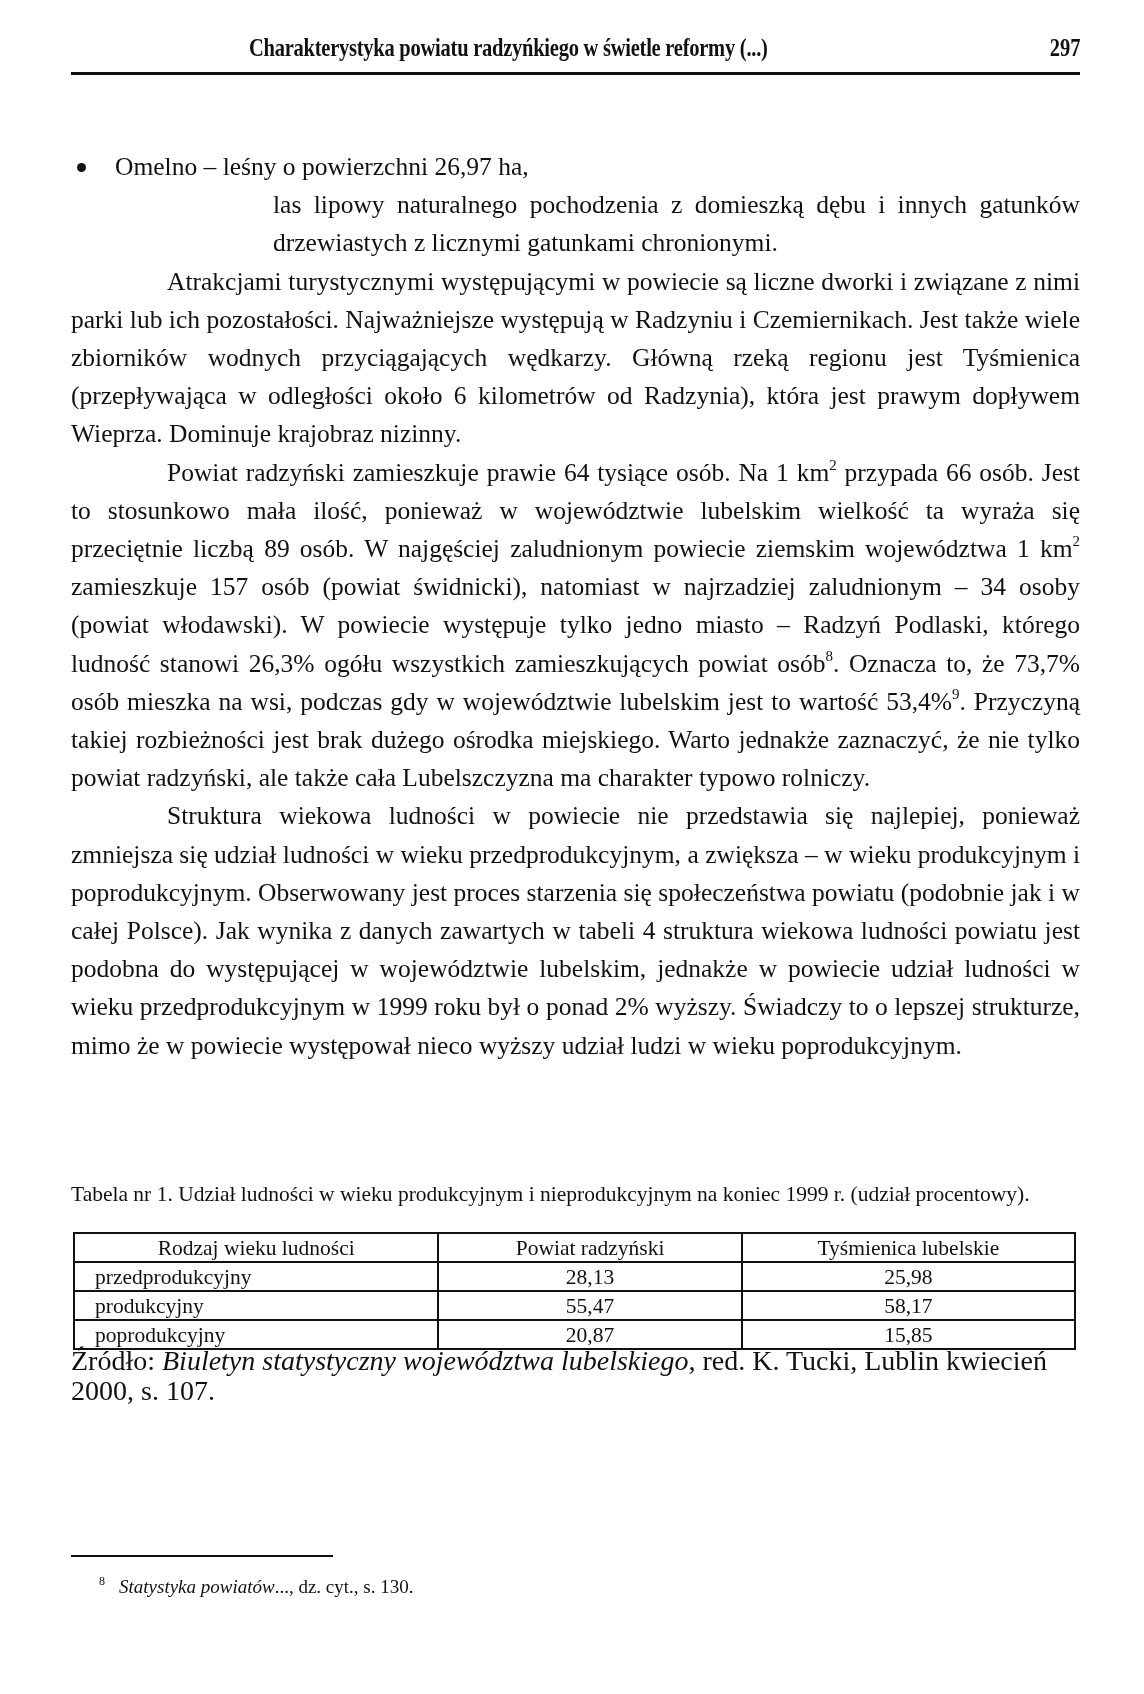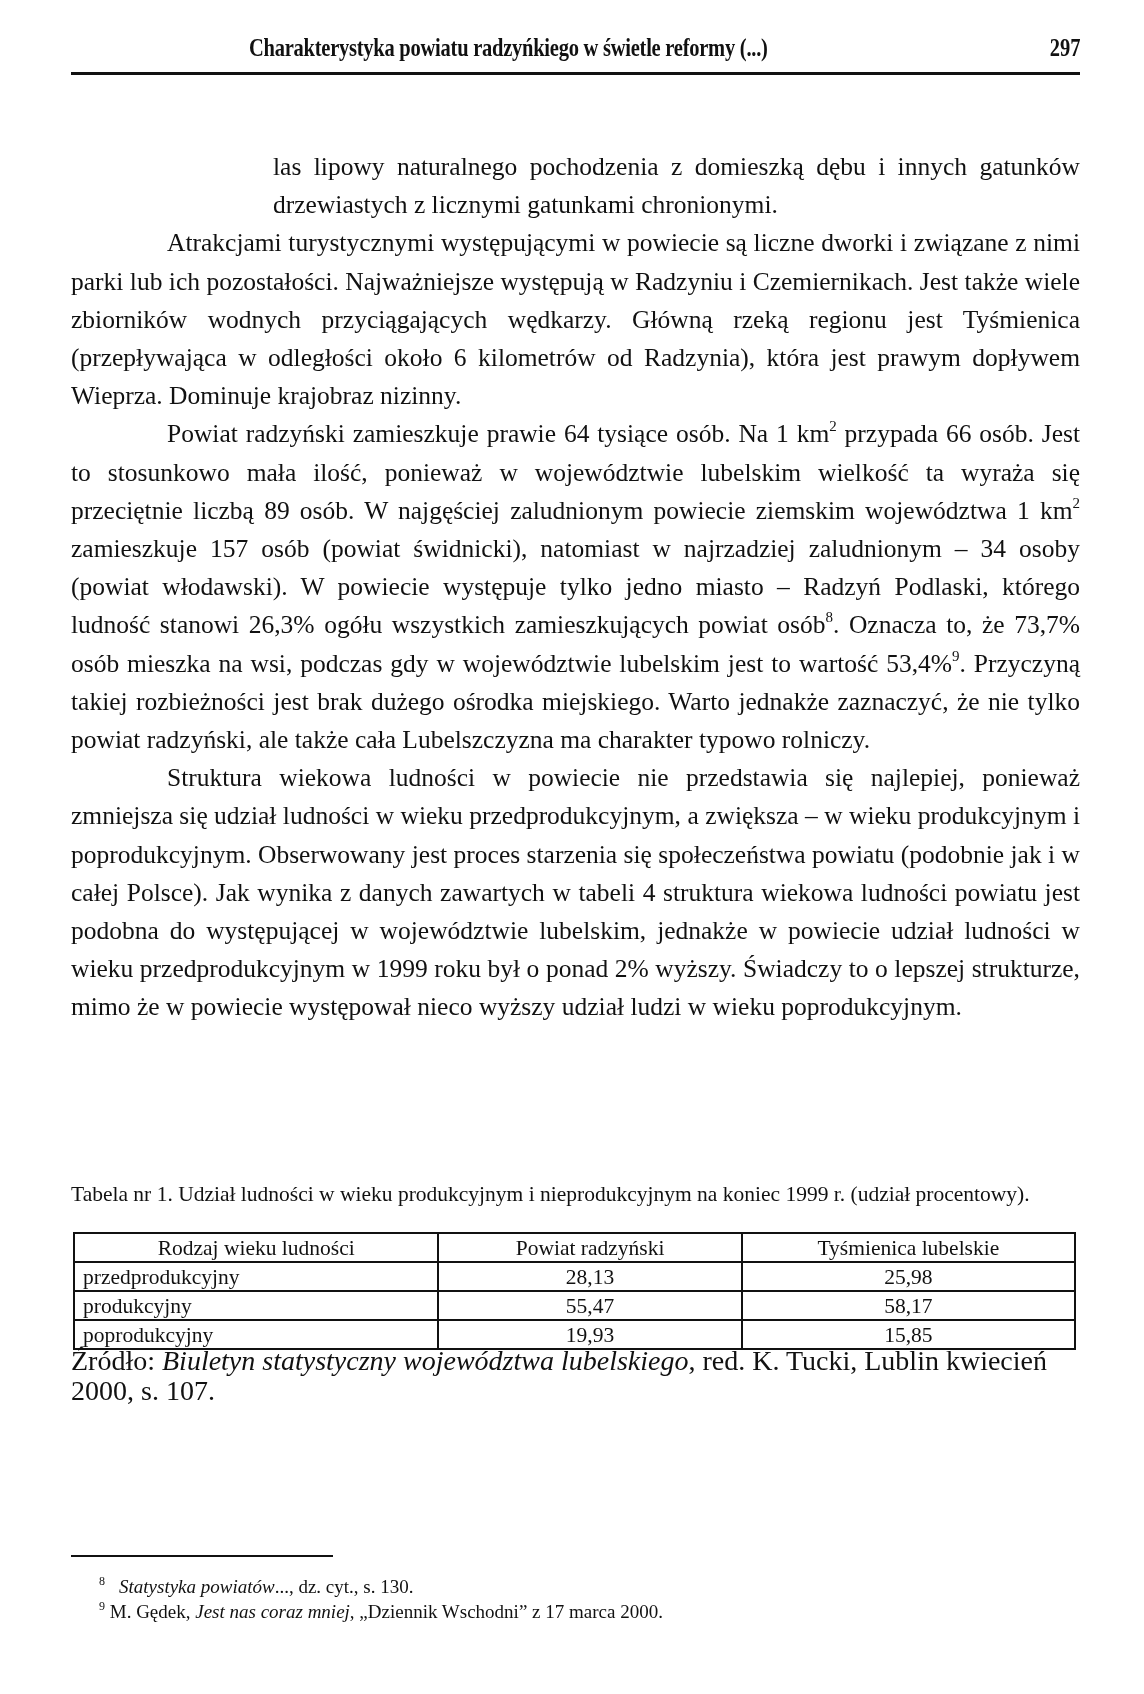--- a/index.html
+++ b/index.html
@@ -81,21 +81,21 @@
     }
     table.data-table {
       position: absolute;
       left: 2px; top: 1232px;
       width: 1003px;
       border-collapse: collapse;
       font-size: 21.5px;
     }
     table.data-table th, table.data-table td {
       border: 2px solid #111;
-      padding: 0 8px;
+      padding: 0 20px;
       height: 27px;
       line-height: 26px;
       font-weight: normal;
     }
     table.data-table th { text-align: center; }
     table.data-table td.label-cell { text-align: left; }
     table.data-table td.num-cell { text-align: center; }
     col.c1 { width: 365px; }
     col.c2 { width: 304px; }
     col.c3 { width: 334px; }
@@ -126,20 +126,24 @@
 
 <div class="page">
 
   <div class="running-header">
     <span class="running-title">Charakterystyka powiatu radzyńkiego w świetle reformy (...)</span>
     <span class="page-number">297</span>
   </div>
   <div class="header-rule"></div>
 
   <div class="body-text">
+    <p class="bullet-line">
+      <span class="bullet-dot"></span>
+      <span>Omelno – leśny o powierzchni 26,97 ha,</span>
+    </p>
     <p class="bullet-cont">las lipowy naturalnego pochodzenia z domieszką dębu i innych gatunków drzewiastych z licznymi gatunkami chronionymi.</p>
 
     <p class="indent">Atrakcjami turystycznymi występującymi w powiecie są liczne dworki i związane z nimi parki lub ich pozostałości. Najważniejsze występują w Radzyniu i Czemiernikach. Jest także wiele zbiorników wodnych przyciągających wędkarzy. Główną rzeką regionu jest Tyśmienica (przepływająca w odległości około 6 kilometrów od Radzynia), która jest prawym dopływem Wieprza. Dominuje krajobraz nizinny.</p>
 
     <p class="indent"><span>Powiat radzyński zamieszkuje prawie 64 tysiące osób. Na 1 km</span><sup>2</sup><span> przypada 66 osób. Jest to stosunkowo mała ilość, ponieważ w województwie lubelskim wielkość ta wyraża się przeciętnie liczbą 89 osób. W najgęściej zaludnionym powiecie ziemskim województwa 1 km</span><sup>2</sup><span> zamieszkuje 157 osób (powiat świdnicki), natomiast w najrzadziej zaludnionym – 34 osoby (powiat włodawski). W powiecie występuje tylko jedno miasto – Radzyń Podlaski, którego ludność stanowi 26,3% ogółu wszystkich zamieszkujących powiat osób</span><sup>8</sup><span>. Oznacza to, że 73,7% osób mieszka na wsi, podczas gdy w województwie lubelskim jest to wartość 53,4%</span><sup>9</sup><span>. Przyczyną takiej rozbieżności jest brak dużego ośrodka miejskiego. Warto jednakże zaznaczyć, że nie tylko powiat radzyński, ale także cała Lubelszczyzna ma charakter typowo rolniczy.</span></p>
 
     <p class="indent">Struktura wiekowa ludności w powiecie nie przedstawia się najlepiej, ponieważ zmniejsza się udział ludności w wieku przedprodukcyjnym, a zwiększa – w wieku produkcyjnym i poprodukcyjnym. Obserwowany jest proces starzenia się społeczeństwa powiatu (podobnie jak i w całej Polsce). Jak wynika z danych zawartych w tabeli 4 struktura wiekowa ludności powiatu jest podobna do występującej w województwie lubelskim, jednakże w powiecie udział ludności w wieku przedprodukcyjnym w 1999 roku był o ponad 2% wyższy. Świadczy to o lepszej strukturze, mimo że w powiecie występował nieco wyższy udział ludzi w wieku poprodukcyjnym.</p>
   </div>
 
   <div class="table-caption">Tabela nr 1. Udział ludności w wieku produkcyjnym i nieprodukcyjnym na koniec 1999 r. (udział procentowy).</div>
@@ -163,28 +167,27 @@
         <td class="num-cell">28,13</td>
         <td class="num-cell">25,98</td>
       </tr>
       <tr>
         <td class="label-cell">produkcyjny</td>
         <td class="num-cell">55,47</td>
         <td class="num-cell">58,17</td>
       </tr>
       <tr>
         <td class="label-cell">poprodukcyjny</td>
-        <td class="num-cell">19,93</td>
+        <td class="num-cell">20,87</td>
         <td class="num-cell">15,85</td>
       </tr>
     </tbody>
   </table>
 
   <div class="source-note"><span>Źródło: </span><em>Biuletyn statystyczny województwa lubelskiego</em><span>, red. K. Tucki, Lublin kwiecień 2000, s. 107.</span></div>
 
   <div class="footnote-rule"></div>
 
   <div class="footnotes">
     <p class="footnote"><sup>8</sup><span class="fn-gap"></span><em>Statystyka powiatów</em><span>..., dz. cyt., s. 130.</span></p>
-    <p class="footnote"><sup>9</sup> <span>M. Gędek, </span><em>Jest nas coraz mniej</em><span>, „Dziennik Wschodni” z 17 marca 2000.</span></p>
   </div>
 
 </div>
 
 </body></html>

